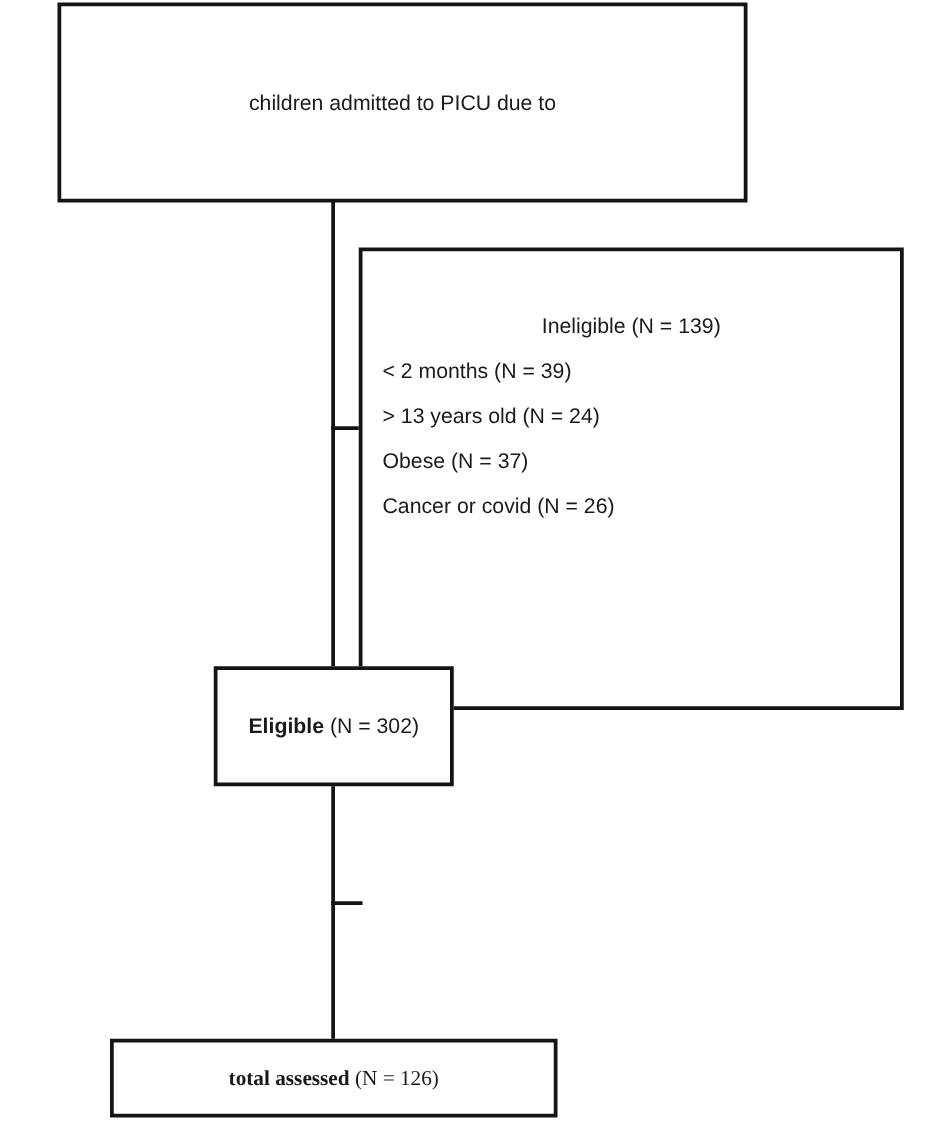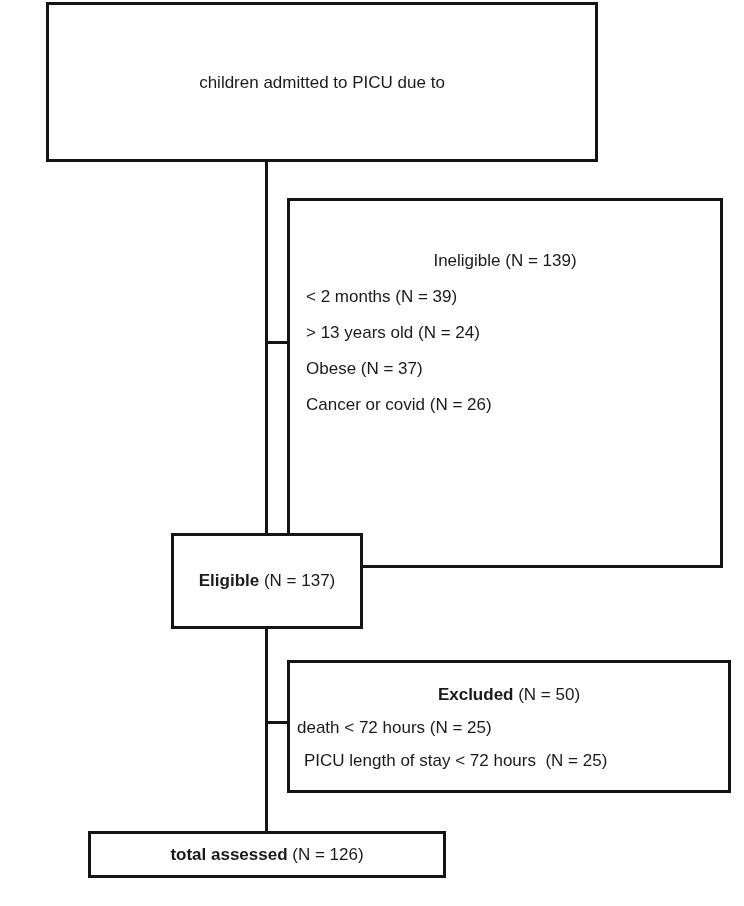--- a/index.html
+++ b/index.html
@@ -47,21 +47,21 @@
   #box-ineligible .box-title { text-align: center; }
   #box-ineligible .item { padding-left: 16px; white-space: pre-wrap; }
   
   #box-eligible { left: 171px; top: 533px; width: 192px; height: 96px; }
   
   #box-excluded { left: 287px; top: 660px; width: 444px; height: 133px; padding-top: 15px; line-height: 33px; }
   #box-excluded .box-title { text-align: center; }
   #box-excluded .item-0 { padding-left: 7px; white-space: pre-wrap; }
   #box-excluded .item-1 { padding-left: 14px; white-space: pre-wrap; }
   
-  #box-total { left: 88px; top: 831px; width: 358px; height: 47px; }
+  #box-total { left: 88px; top: 831px; width: 358px; height: 63px; font-family: Liberation Serif, serif; }
   b { font-weight: bold; }
 </style>
 </head>
 <body>
 
 <div class="canvas">
 
   <div class="fbox center-flex" id="box-top">
     <div>children admitted to PICU due to</div>
   </div>
@@ -73,26 +73,21 @@
 
   <div class="fbox" id="box-ineligible">
     <div class="box-title">Ineligible (N = 139)</div>
     <div class="item">&lt; 2 months (N = 39)</div>
     <div class="item">&gt; 13 years old (N = 24)</div>
     <div class="item">Obese (N = 37)</div>
     <div class="item">Cancer or covid (N = 26)</div>
   </div>
 
   <div class="fbox center-flex" id="box-eligible">
-    <div><b>Eligible</b><span> (N = 137)</span></div>
+    <div><b>Eligible</b><span> (N = 302)</span></div>
   </div>
 
-  <div class="fbox" id="box-excluded">
-    <div class="box-title"><b>Excluded</b><span> (N = 50)</span></div>
-    <div class="item-0">death &lt; 72 hours (N = 25)</div>
-    <div class="item-1">PICU length of stay &lt; 72 hours  (N = 25)</div>
-  </div>
 
   <div class="fbox center-flex" id="box-total">
     <div><b>total assessed</b><span> (N = 126)</span></div>
   </div>
 
 </div>
 
 </body></html>

